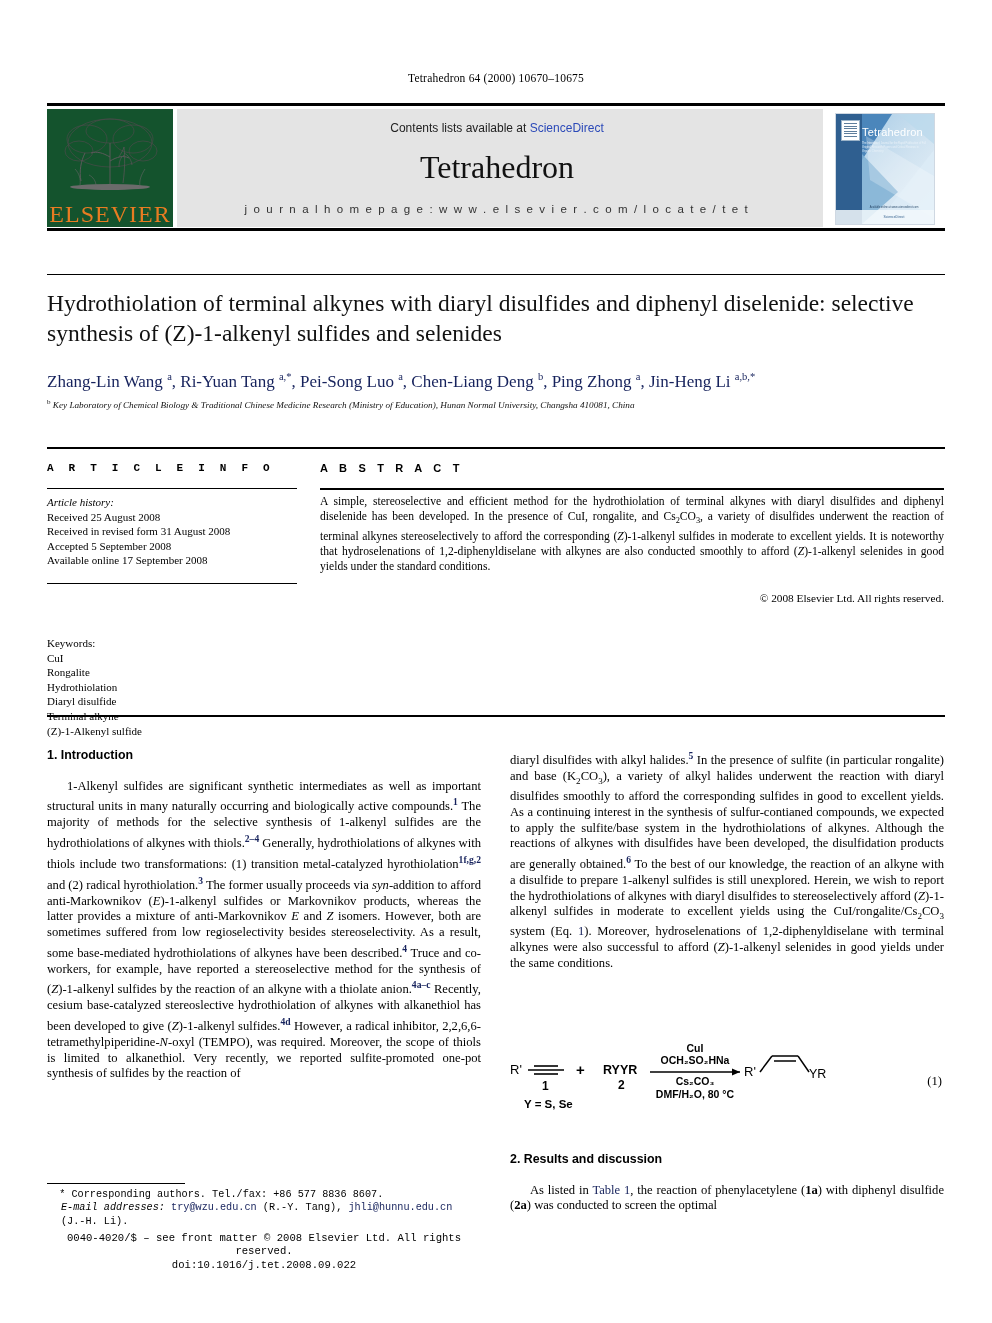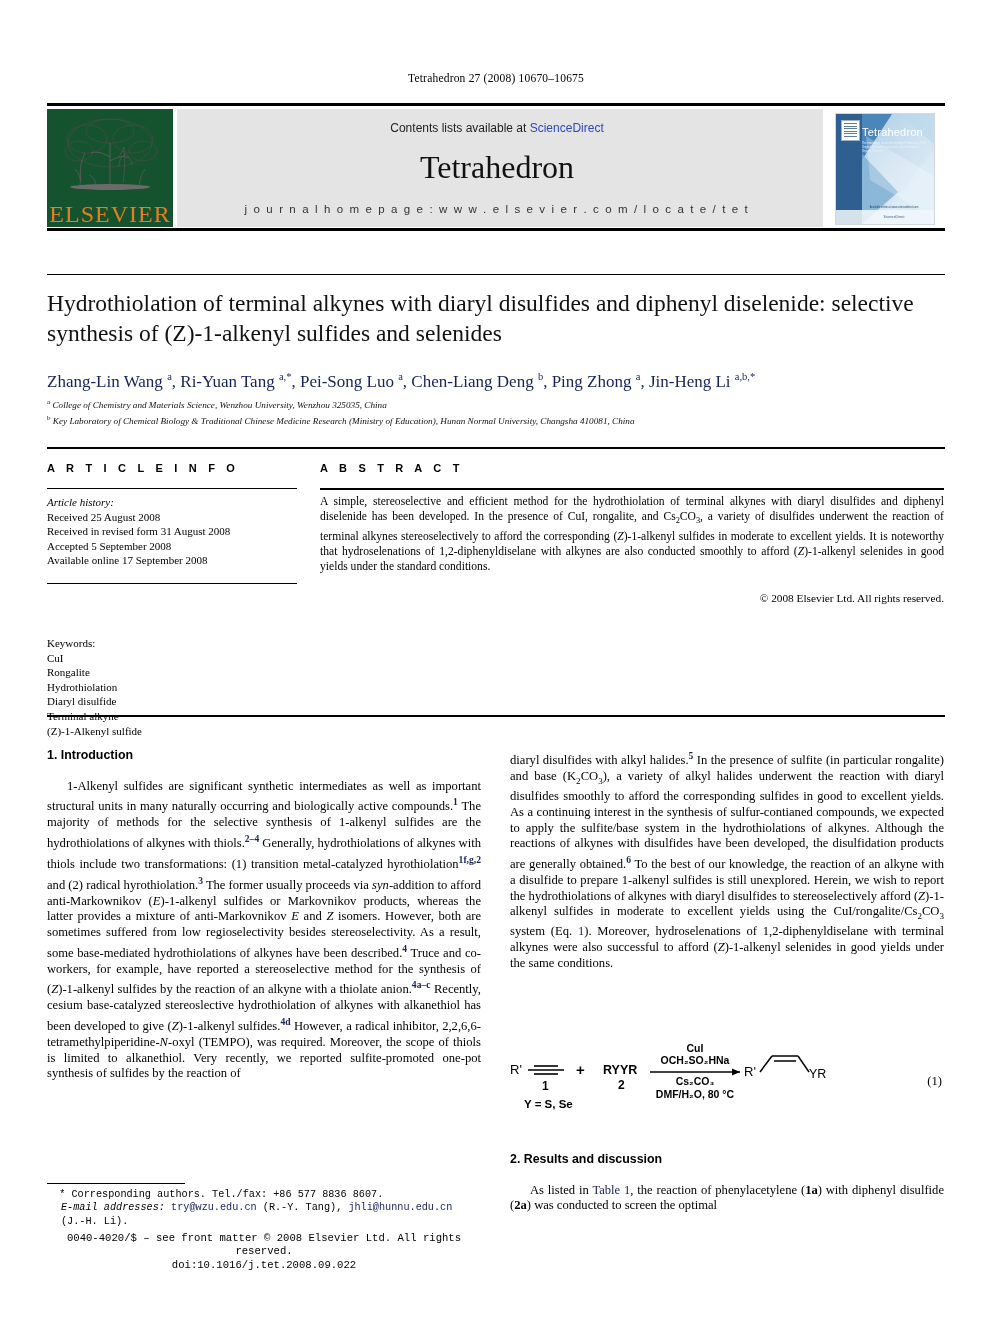--- a/index.html
+++ b/index.html
@@ -230,21 +230,21 @@
   }
   .affiliations sup {
     font-style: normal;
     font-size: 7px;
   }
 
   
   .info-head {
     position: absolute;
     left: 47px; top: 462px;
-    font-family: Liberation Sans, sans-serif;
+    font-family: Liberation Mono, monospace;
     font-size: 11px;
     font-weight: bold;
     letter-spacing: 4.2px;
     color: #000;
   }
   .abs-head {
     position: absolute;
     left: 320px; top: 462px;
     font-family: "Liberation Sans", sans-serif;
     font-size: 11px;
@@ -364,21 +364,21 @@
   }
   .eq-svg { position: absolute; left: 0; top: 0; }
   sub { font-size: .72em; }
   sup { font-size: .72em; }
 </style>
 </head>
 <body>
 
 <div class="page">
 
-  <div class="running-head">Tetrahedron 27 (2008) 10670–10675</div>
+  <div class="running-head">Tetrahedron 64 (2000) 10670–10675</div>
 
   <div class="masthead">
     <div class="mast-rule-top"></div>
     <div class="mast-rule-bottom"></div>
 
     <div class="elsevier-logo">
       <div class="tree-box">
         <svg width="110" height="88" viewBox="0 0 110 88">
           <g fill="none" stroke="#4a4a4a" stroke-width="0.7">
             <ellipse cx="55" cy="30" rx="42" ry="24"></ellipse>
@@ -459,21 +459,20 @@
   </div>
 
   <div class="title-rule" style="top:274px;height:1px;"></div>
   <div class="article-title">Hydrothiolation of terminal alkynes with diaryl disulfides and diphenyl diselenide: selective synthesis of (Z)-1-alkenyl sulfides and selenides</div>
 
   <div class="authors">
     Zhang-Lin Wang <sup>a</sup>, Ri-Yuan Tang <sup>a,</sup><sup>*</sup>, Pei-Song Luo <sup>a</sup>, Chen-Liang Deng <sup>b</sup>, Ping Zhong <sup>a</sup>, Jin-Heng Li <sup>a,b,</sup><sup>*</sup>
   </div>
 
   <div class="affiliations">
-    <div><sup>a</sup> <span>College of Chemistry and Materials Science, Wenzhou University, Wenzhou 325035, China</span></div>
     <div><sup>b</sup> <span>Key Laboratory of Chemical Biology &amp; Traditional Chinese Medicine Research (Ministry of Education), Hunan Normal University, Changsha 410081, China</span></div>
   </div>
 
   <div class="title-rule" style="top:447px;height:2px;"></div>
 
   <div class="info-head">A R T I C L E   I N F O</div>
   <div class="abs-head">A B S T R A C T</div>
 
   <div class="rule-thin" style="left:47px; top:488px; width:250px;"></div>
   <div class="rule-thin" style="left:320px; top:488px; width:624px; height:2px;"></div>

